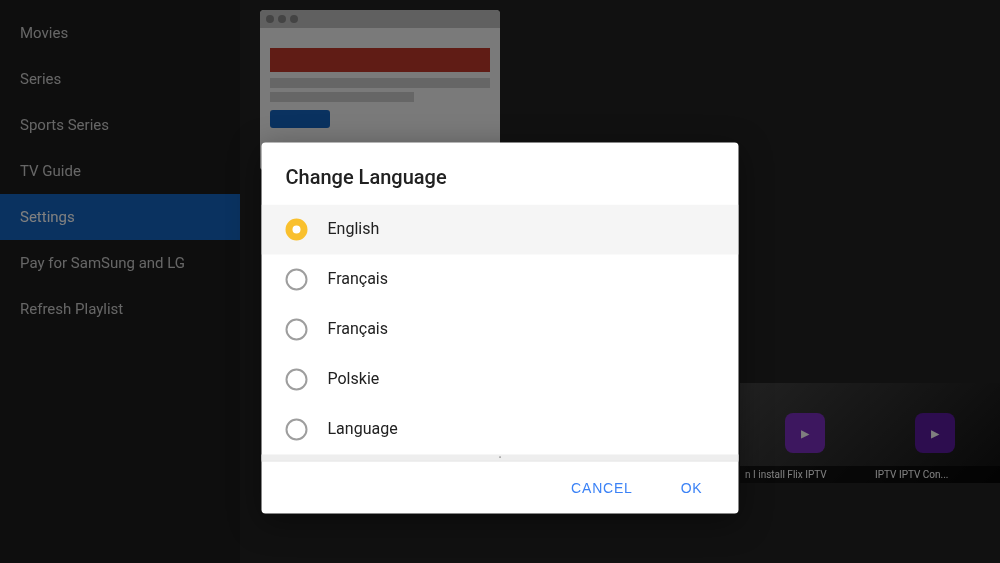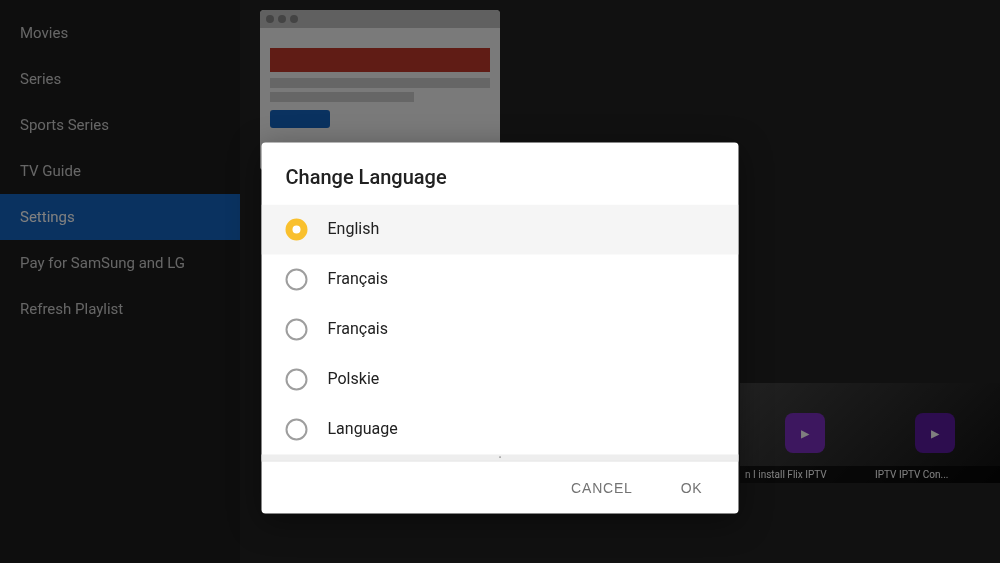--- a/index.html
+++ b/index.html
@@ -294,21 +294,21 @@
 
     .dialog-btn {
       padding: 10px 20px;
       background: none;
       border: none;
       font-size: 14px;
       font-weight: 500;
       letter-spacing: 0.8px;
       cursor: pointer;
       border-radius: 2px;
-      color: #737373;
+      color: #3b82f6;
       text-transform: uppercase;
     }
 
     
     .scroll-hint {
       height: 6px;
       background: #eee;
       text-align: center;
       font-size: 16px;
       color: #999;

